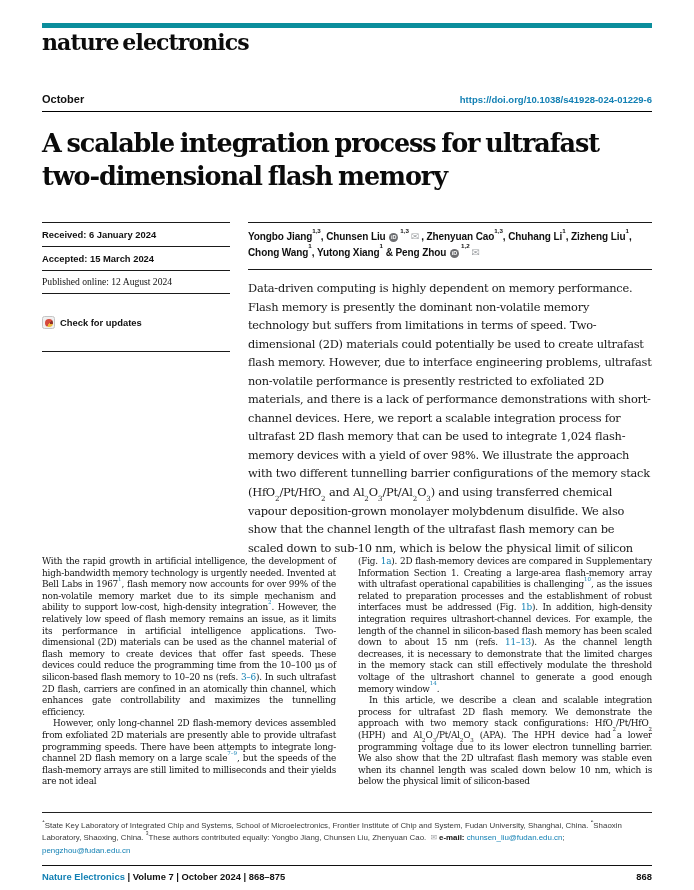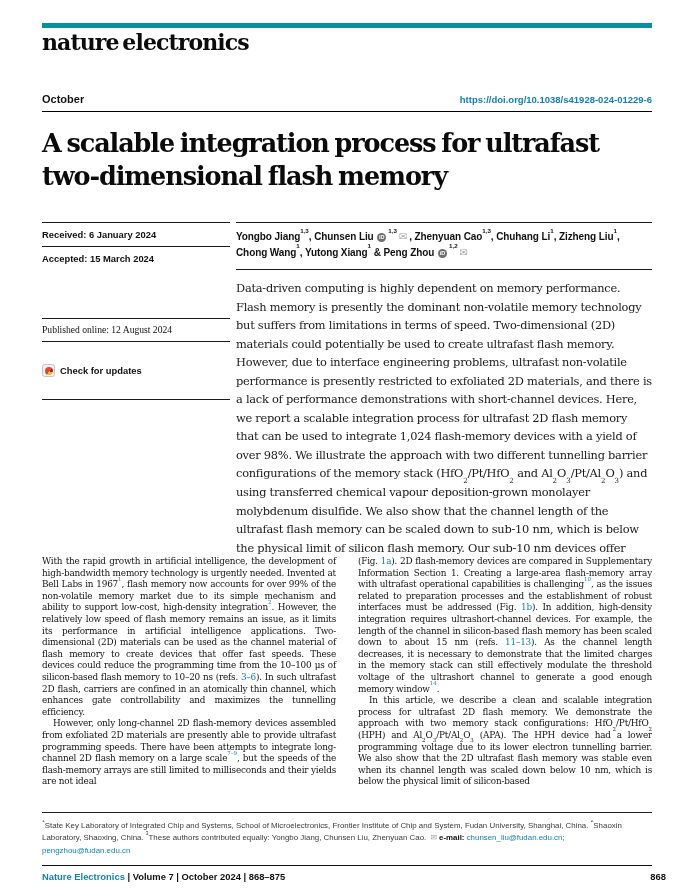--- a/index.html
+++ b/index.html
@@ -10,42 +10,42 @@
   .topbar { position:absolute; left:42px; right:42px; top:23px; height:5px; background:var(--accent-teal,#0b8e9c); }
   .journal-logo { position:absolute; left:42px; top:31px; font:700 22px/1 "DejaVu Serif", serif; letter-spacing:-0.9px; word-spacing:-3px; color:#0c0c0c; }
 
   .article-row { position:absolute; left:42px; right:42px; top:93px; display:flex; justify-content:space-between; align-items:flex-end; }
   .article-type { font:700 11px "Liberation Sans", sans-serif; color:#111; }
   .doi-link { font:700 9.5px "Liberation Sans", sans-serif; color:var(--link-color,#1380b4); text-decoration:none; }
   .title-rule { position:absolute; left:42px; right:42px; top:111px; height:1.4px; background:#000; }
 
   .title { position:absolute; left:42px; top:127px; width:620px; font:700 25.5px/32.5px "DejaVu Serif", serif; letter-spacing:-1.1px; word-spacing:-2px; color:#0b0b0b; }
 
-  .info-grid { position:absolute; left:42px; top:222px; width:610px; height:334px; display:flex; gap:6px; overflow:hidden; }
+  .info-grid { position:absolute; left:42px; top:222px; width:610px; height:334px; display:flex; gap:18px; overflow:hidden; }
   .sidebar { width:188px; flex:none; }
   .side-row { border-top:1.1px solid var(--rule-dark,#1a1a1a); padding:6px 0; font:700 9.4px "Liberation Sans", sans-serif; color:#111; }
-  .side-row.serif-row { font:400 9.6px "Liberation Serif", serif; padding:5px 0 6px;margin-top:48px; }
+  .side-row.serif-row { font:400 9.6px "Liberation Serif", serif; padding:5px 0 6px; }
   .side-row.check-row { display:flex; align-items:center; border-bottom:1.1px solid var(--rule-dark,#1a1a1a); padding:22px 0; cursor:pointer; }
   .crossmark { width:13px; height:13px; border-radius:2.5px; background:#f0f0f0; border:1px solid #c4c4c4; display:inline-flex; align-items:center; justify-content:center; margin-right:5px; flex:none; }
   .cm-circle { width:8px; height:8px; border-radius:50%; background:conic-gradient(from 210deg,#d6493c 0 55%, #8f2f26 55% 72%, #efb73e 72% 100%); }
 
   .main-col { flex:1; min-width:0; }
   .authors { border-top:1.1px solid var(--rule-dark,#1a1a1a); border-bottom:1.1px solid var(--rule-dark,#1a1a1a); padding:6px 0 9px; font:700 10px/15.5px "Liberation Sans", sans-serif; letter-spacing:-0.1px; color:#101010; }
   .abstract { padding-top:9px; font:400 11.4px/18.55px "DejaVu Serif", serif; letter-spacing:-0.25px; color:#191919; }
 
   .body-cols { position:absolute; left:42px; top:556px; width:610px; height:258px; display:flex; gap:22px; overflow:hidden; font:400 8.9px/11.6px "DejaVu Serif", serif; letter-spacing:-0.2px; color:#141414; text-align:justify; }
   .body-col { width:294px; flex:none; }
   .body-col p.indent { text-indent:11px; }
 
   .footnote-rule { position:absolute; left:42px; right:42px; top:812px; height:1px; background:#222; }
   .footnotes { position:absolute; left:42px; top:820px; width:610px; max-height:43px; overflow:hidden; font:400 7.9px/12.4px "Liberation Sans", sans-serif; color:#3a3a3a; }
   .footnotes .b { color:#111; }
 
   .footer-rule { position:absolute; left:42px; right:42px; top:865px; height:1.1px; background:#111; }
-  .footer-line { position:absolute; left:42px; right:28px; top:871px; display:flex; justify-content:space-between; font:700 9.4px "Liberation Sans", sans-serif; color:#111;gap:44px; }
+  .footer-line { position:absolute; left:42px; right:42px; top:871px; display:flex; justify-content:space-between; font:700 9.4px "Liberation Sans", sans-serif; color:#111;gap:44px; }
 
   .link { color:var(--link-color,#1380b4); text-decoration:none; cursor:pointer; }
   .b { font-weight:700; }
   sup { font-size:62%; line-height:0; position:relative; top:-0.45em; letter-spacing:0; }
   sub { font-size:62%; line-height:0; position:relative; top:0.28em; letter-spacing:0; }
   .orcid-icon { display:inline-flex; width:9px; height:9px; border-radius:50%; background:#6d6e71; color:#fff; font:700 5.5px/9px "Liberation Sans", sans-serif; justify-content:center; align-items:center; vertical-align:1px; margin:0 2px 0 1px; letter-spacing:0; }
   .mail-icon { font-family:"DejaVu Sans", sans-serif; font-weight:400; color:#a0a3a6; margin:0 2px; font-style:normal; }
 </style>
 </head>
 <body>

